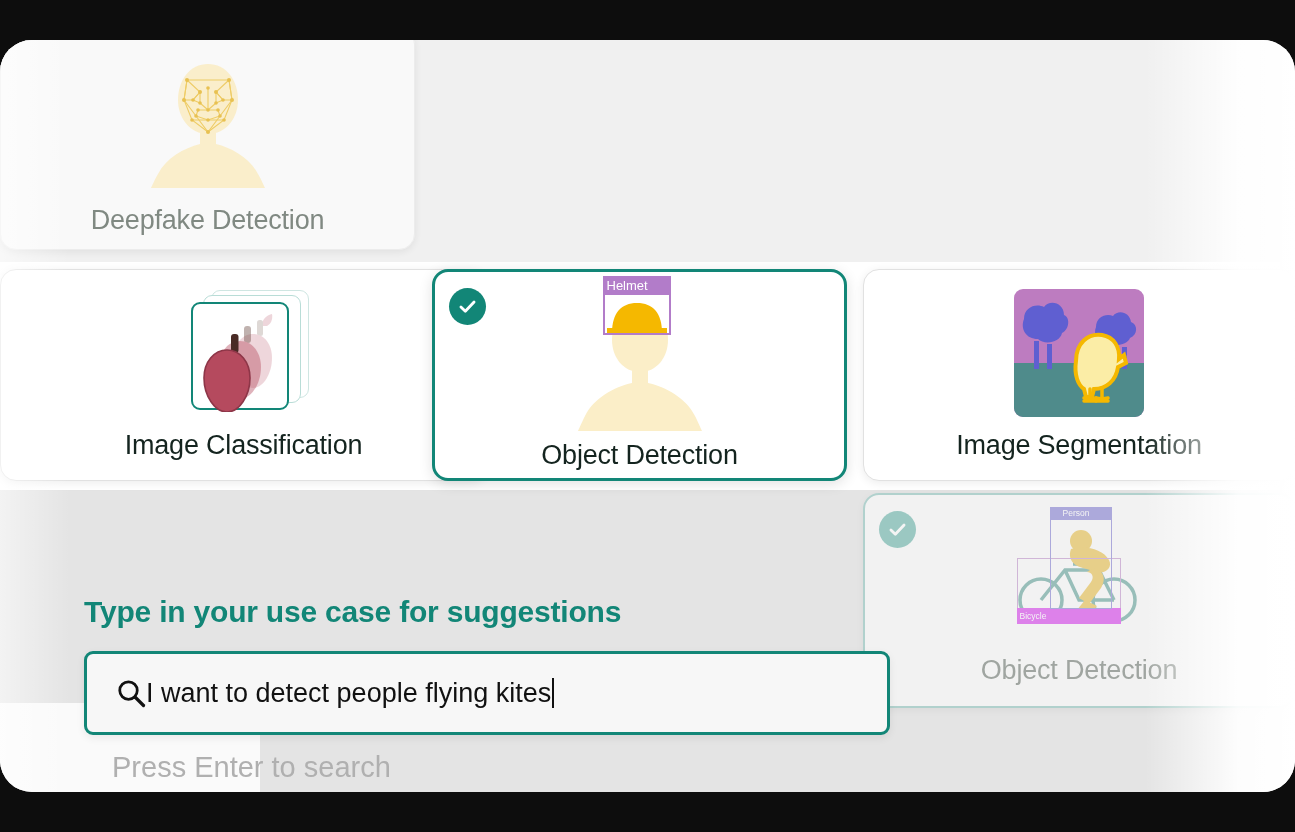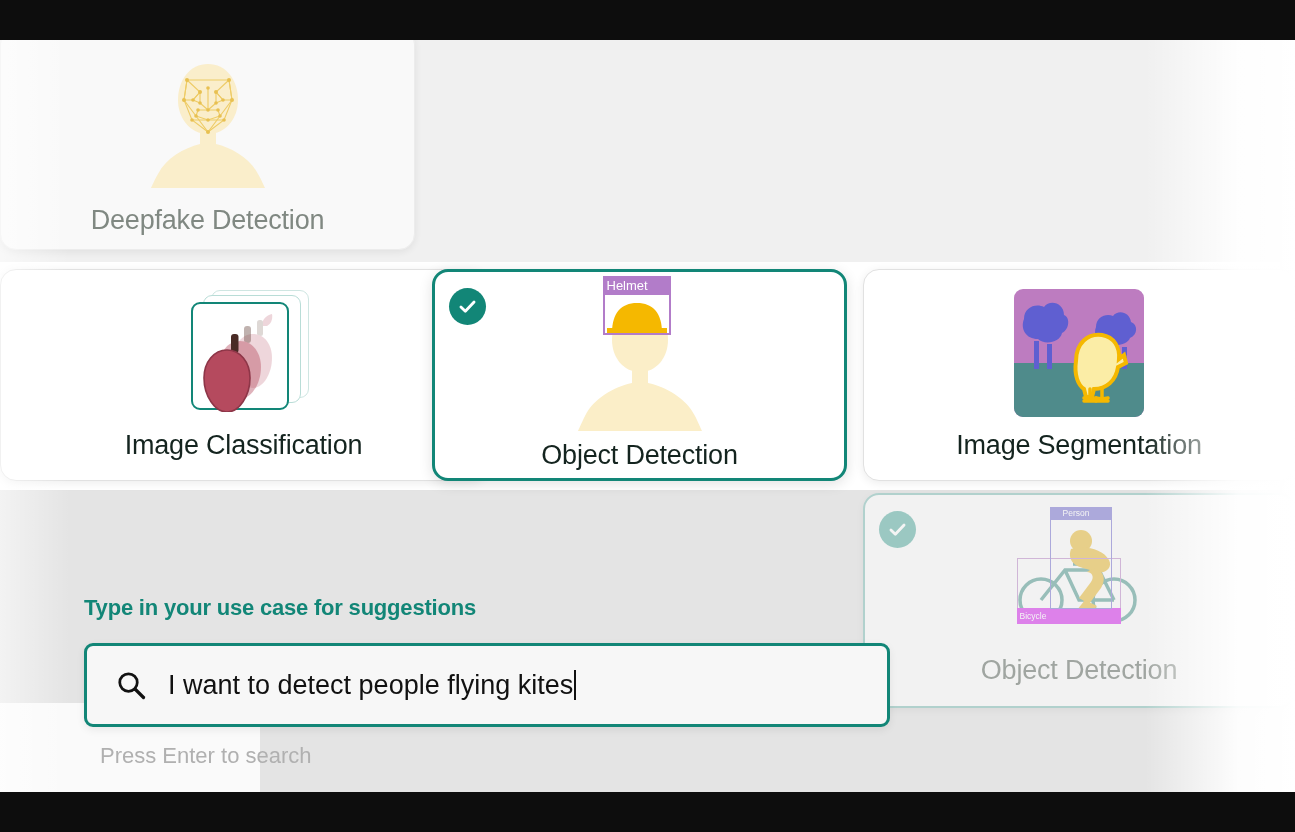--- a/index.html
+++ b/index.html
@@ -32,20 +32,21 @@
 
   
   .canvas {
     position: absolute;
     left: 0;
     top: 40px;
     width: 1295px;
     height: 752px;
     background: #e4e4e4;
     overflow: hidden;
+    border-radius: 32px;
   }
 
   
   .panel-white-top {
     position: absolute;
     left: -40px;
     top: 0px;
     width: 1300px;
     height: 228px;
     background: #ffffff;
@@ -253,57 +254,56 @@
 
   
   .search-block {
     position: absolute;
     left: 84px;
     top: 555px;
     width: 806px;
     z-index: 30;
   }
   .search-heading {
-    font-size: 22px;
+    font-size: 30px;
     font-weight: bold;
     color: #128677;
     letter-spacing: -.2px;
     margin-bottom: 22px;
   }
   .search-box {
     position: relative;
     width: 806px;
     height: 84px;
     background: #f7f7f7;
     border: 3px solid #128677;
     border-radius: 9px;
     display: flex;
     align-items: center;
     box-shadow: 0 3px 9px rgba(0,0,0,.07);
   }
   .search-icon { margin-left: 29px; width: 30px; height: 30px; flex: 0 0 auto; }
   .search-text {
-    margin-left: 22px;
     font-size: 27px;
     color: #111;
     white-space: nowrap;
     position: relative;
   }
   .caret {
     display: inline-block;
     width: 2px;
     height: 30px;
     background: #111;
     vertical-align: -6px;
     margin-left: 1px;
   }
   .search-hint {
     margin-top: 16px;
-    margin-left: 16px;
-    font-size: 22px;
+    margin-left: 28px;
+    font-size: 29px;
     color: #b0b0b0;
   }
 </style>
 </head>
 <body>
 
 <div id="stage">
 
   <div class="chrome-bar chrome-top"></div>
 

